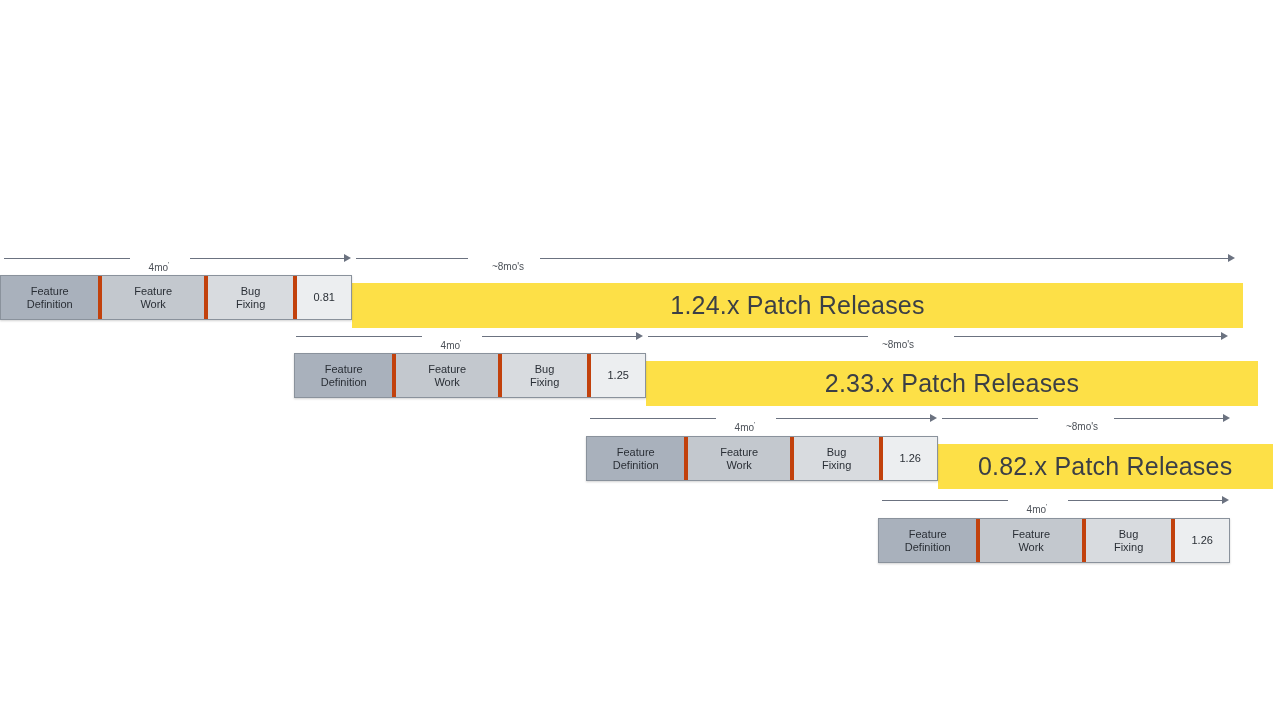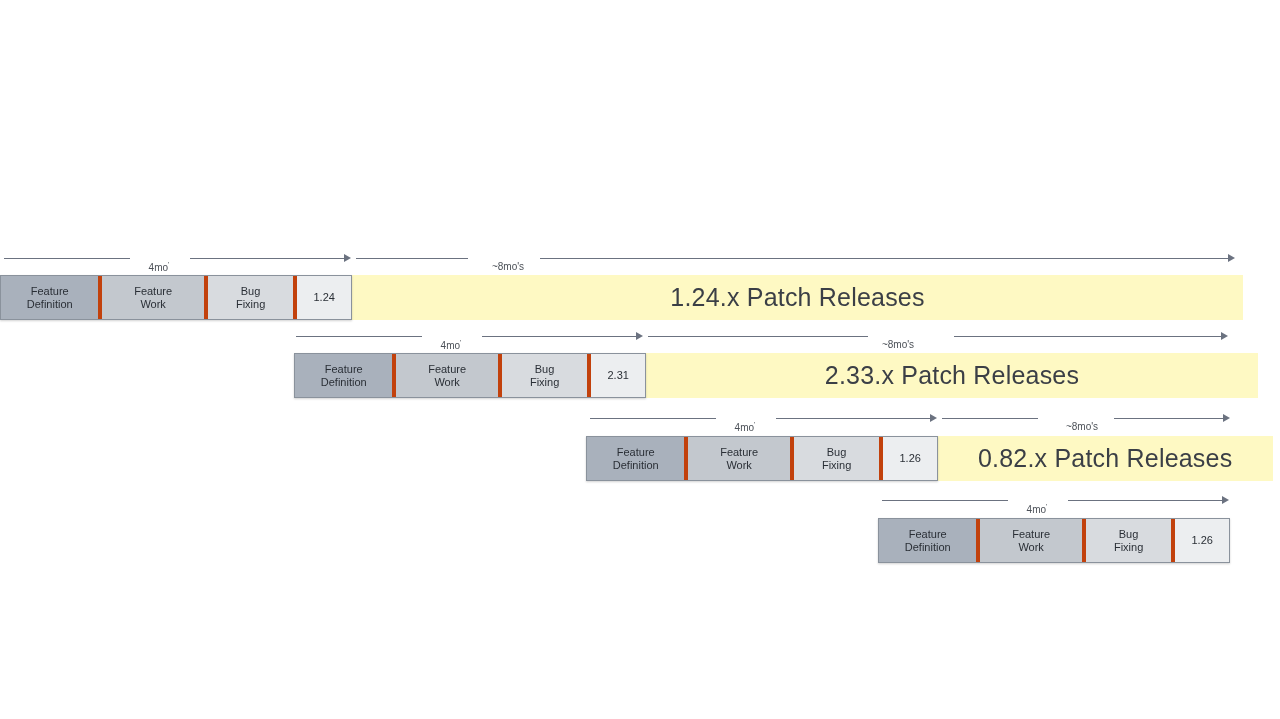--- a/index.html
+++ b/index.html
@@ -25,25 +25,26 @@
 
   
   .row {
     position: absolute;
     height: 0;
   }
 
   
   .patch-band {
     position: absolute;
-    background: #fef9c3;
+    background: #fde047;
     border: none;
     display: flex;
     align-items: center;
     justify-content: center;
+    margin-top: 8px;
   }
   .patch-label {
     font-size: 25px;
     color: #3b3f46;
     font-weight: 400;
     letter-spacing: 0.2px;
     white-space: nowrap;
     font-family: "Liberation Sans", sans-serif;
   }
 
@@ -148,21 +149,21 @@
       </div>
       <div class="phase work" style="width:106px;">
         <span class="ln">Feature</span>
         <span class="ln">Work</span>
       </div>
       <div class="phase bug" style="width:90px;">
         <span class="ln">Bug</span>
         <span class="ln">Fixing</span>
       </div>
       <div class="phase ver" style="width:54px;">
-        <span class="ln">1.24</span>
+        <span class="ln">0.81</span>
       </div>
     </div>
   </div>
 
   <div class="row">
 
     <div class="patch-band" style="left:646px; top:353px; width:612px; height:45px;">
       <span class="patch-label">2.33.x Patch Releases</span>
     </div>
 
@@ -191,21 +192,21 @@
       </div>
       <div class="phase work" style="width:106px;">
         <span class="ln">Feature</span>
         <span class="ln">Work</span>
       </div>
       <div class="phase bug" style="width:90px;">
         <span class="ln">Bug</span>
         <span class="ln">Fixing</span>
       </div>
       <div class="phase ver" style="width:54px;">
-        <span class="ln">2.31</span>
+        <span class="ln">1.25</span>
       </div>
     </div>
   </div>
 
   <div class="row">
 
     <div class="patch-band" style="left:938px; top:436px; width:335px; height:45px;">
       <span class="patch-label" style="position:absolute; left:40px;">0.82.x Patch Releases</span>
     </div>
 

